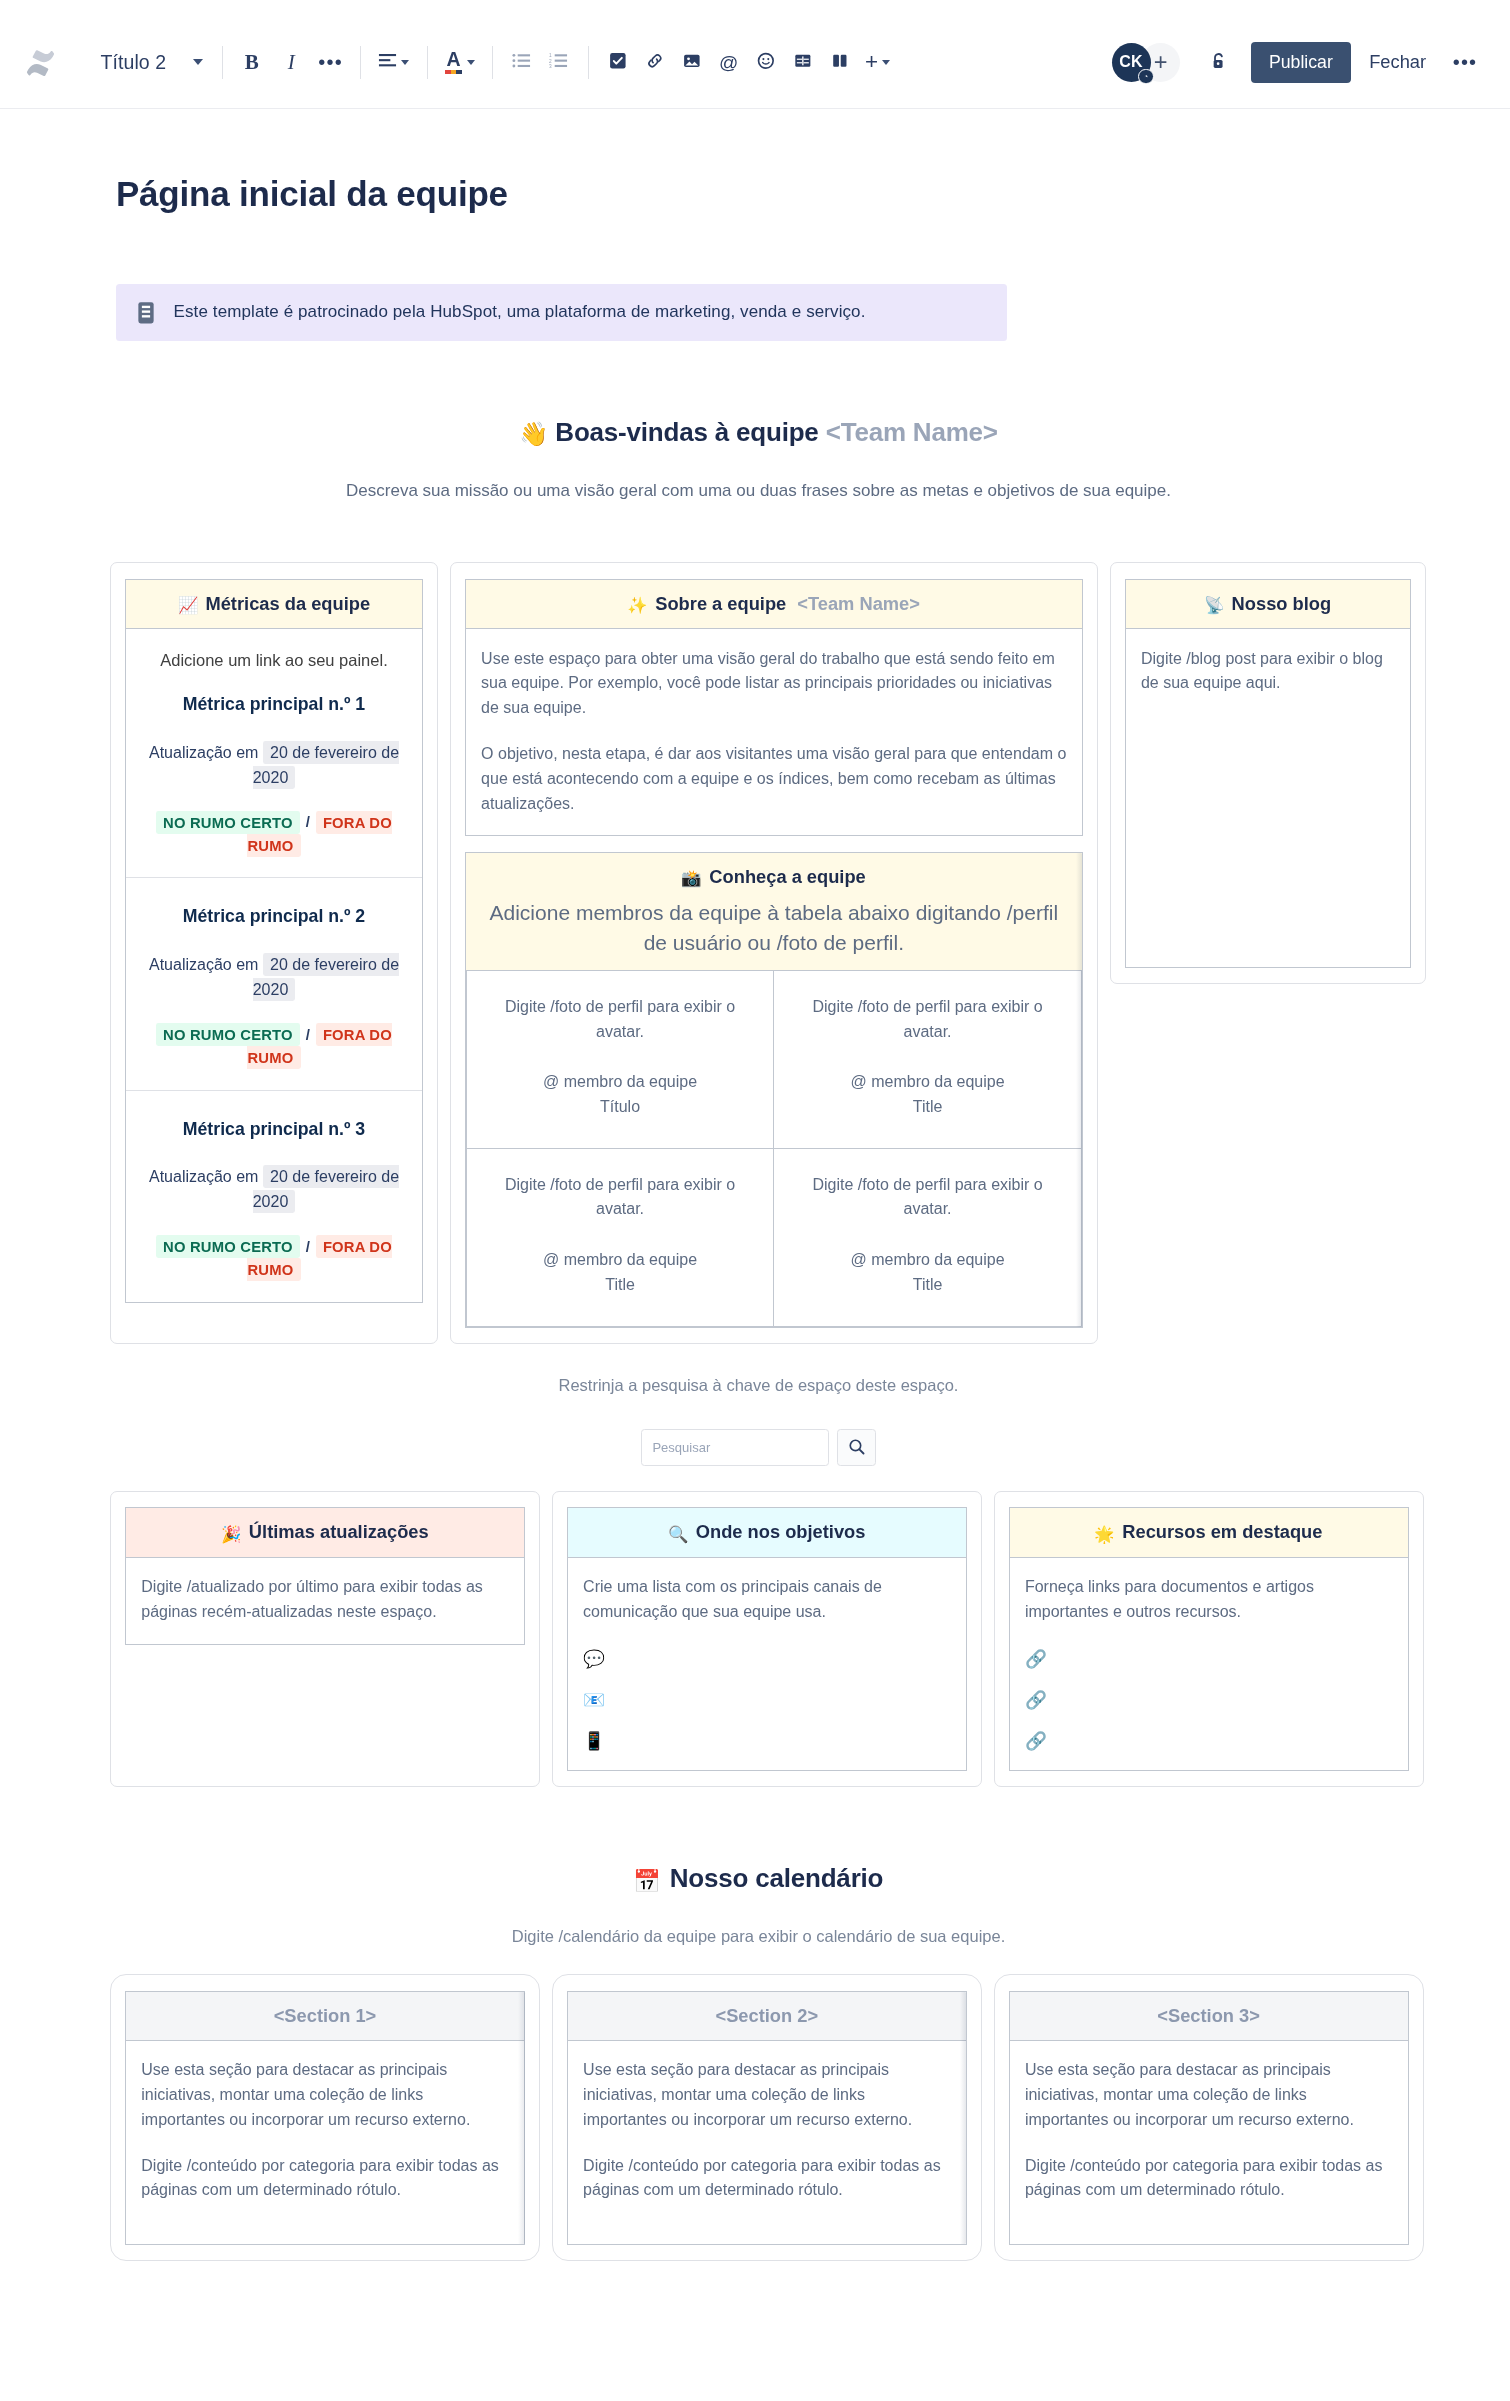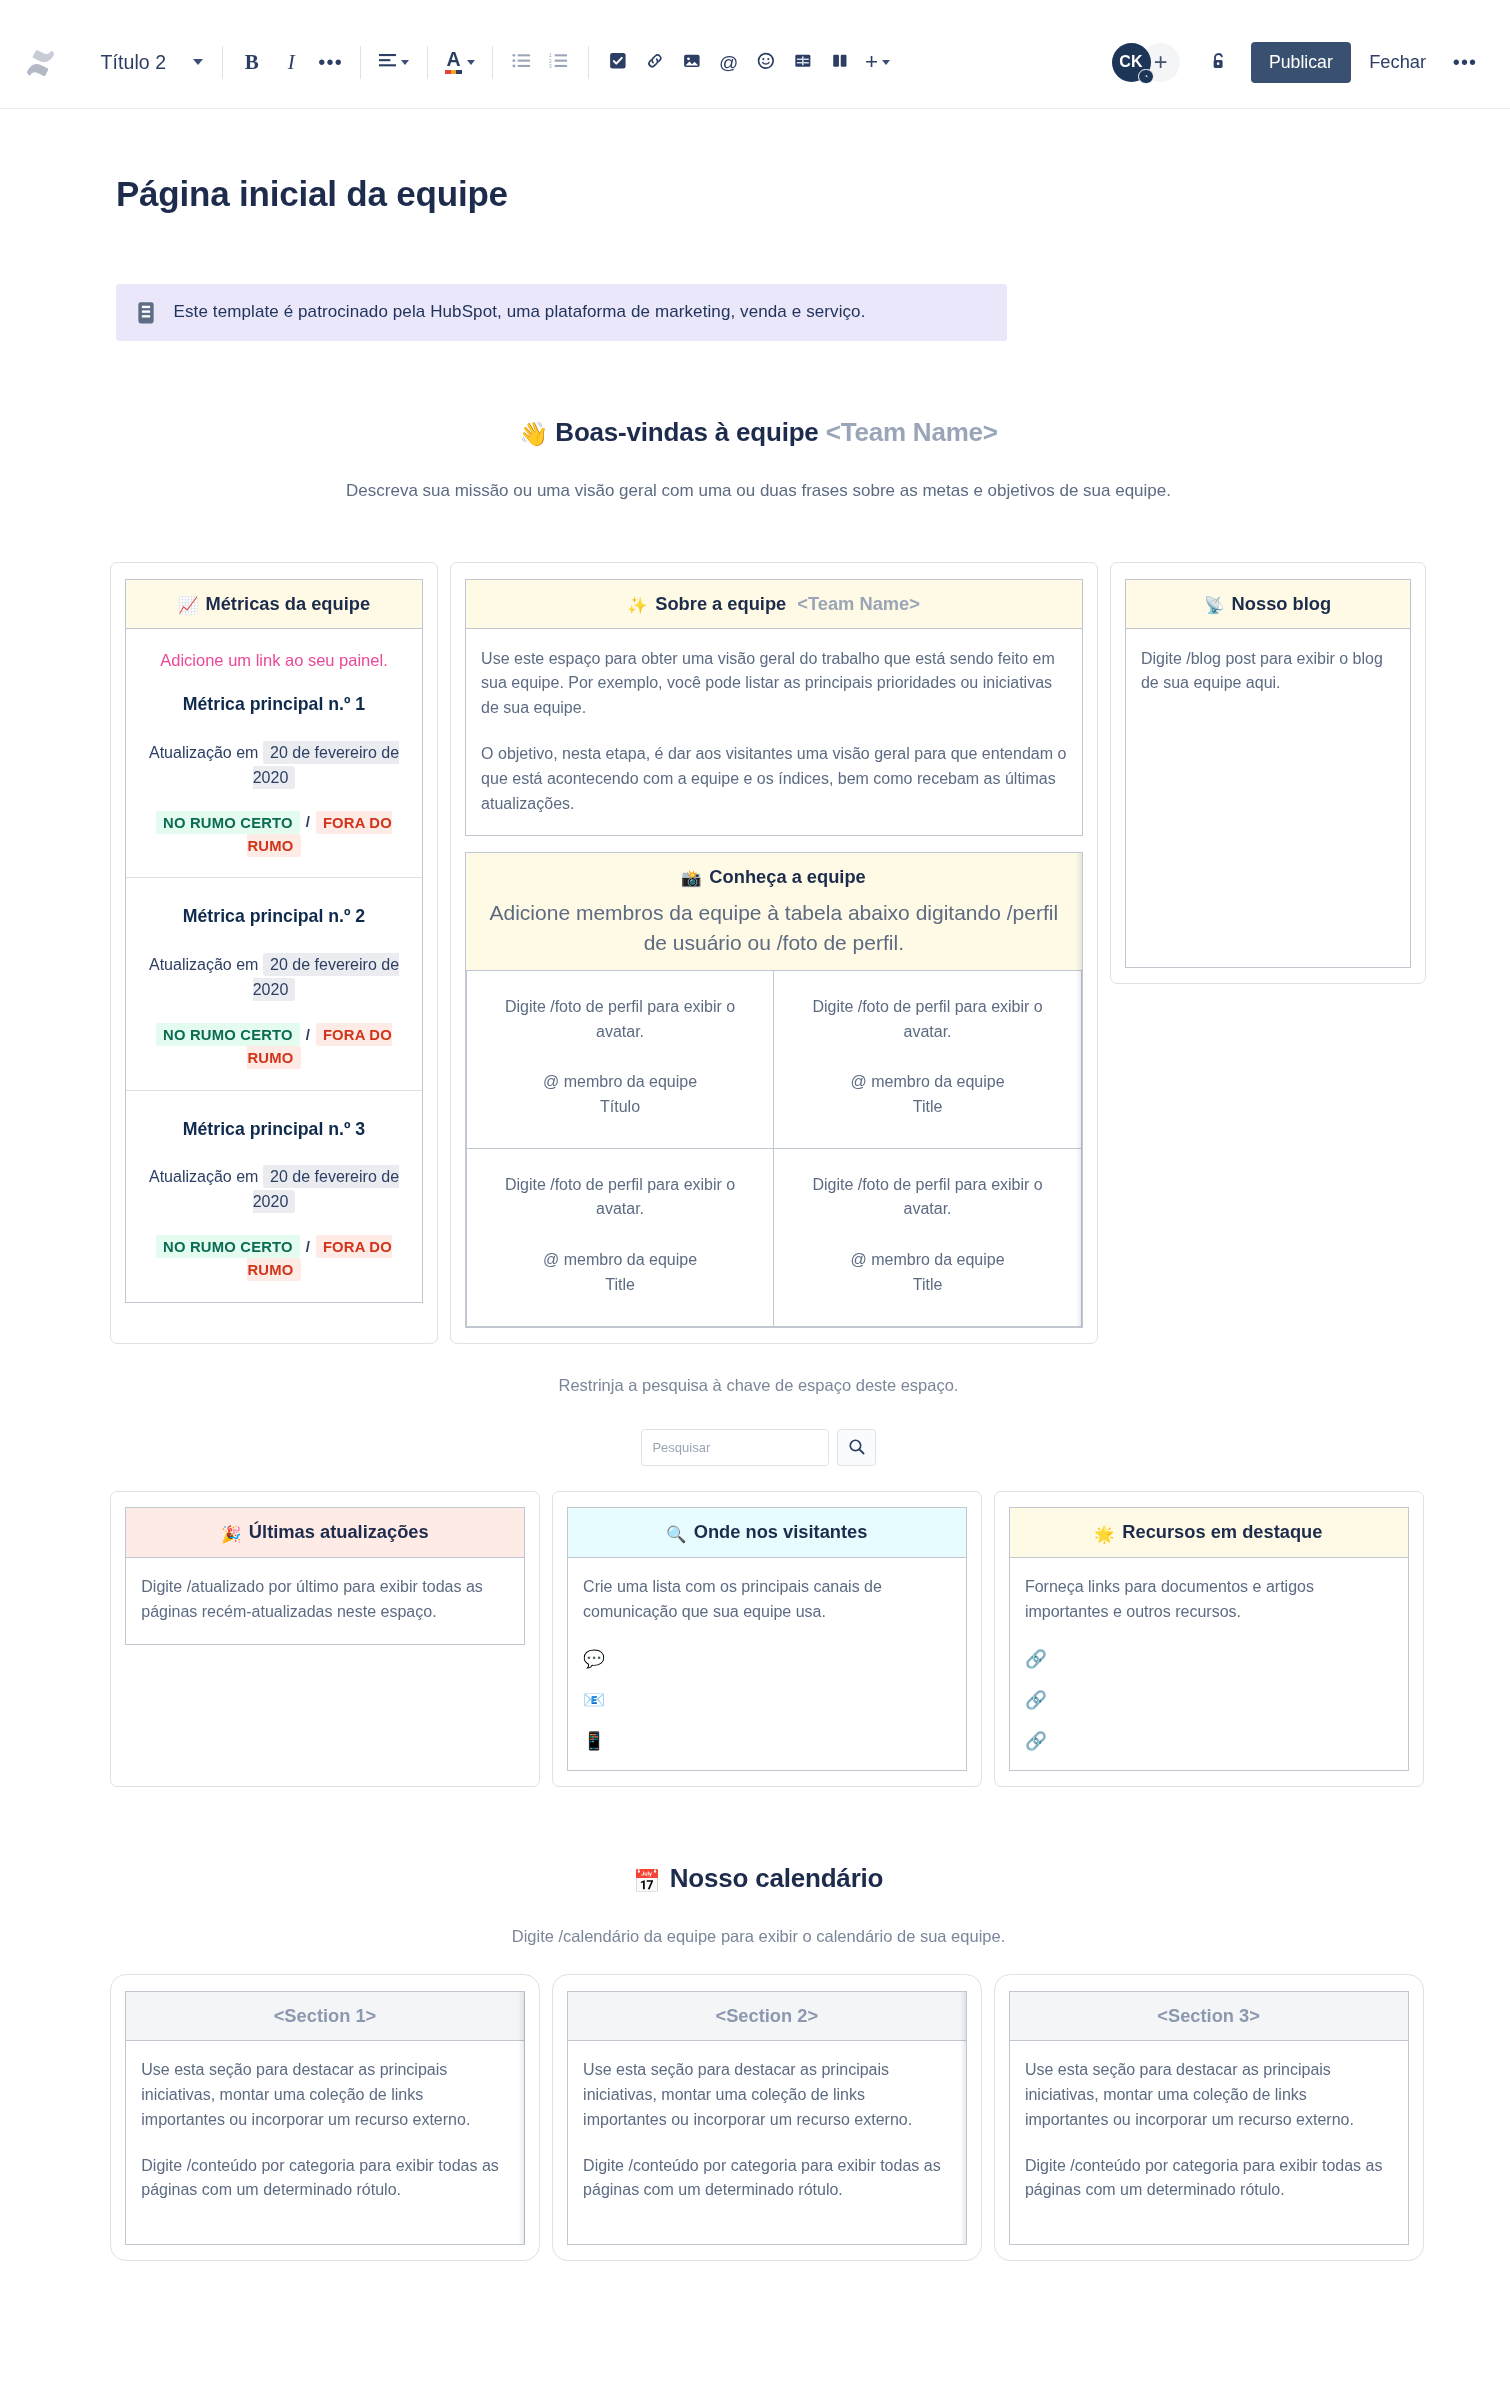--- a/index.html
+++ b/index.html
@@ -170,21 +170,21 @@
   .panel-head.grey { background: #f4f5f7; color: #8c98ae; }
   .panel-head .sub {
     display:block; font-weight: 400; font-size: 21px; color:#5d6b82; margin-top: 10.6px; line-height: 1.4;
   }
   .panel-body { padding: 17.7px 15.3px 19px 15.3px; font-size: 16px; color: #5d6b82; line-height: 1.55; }
   .panel-body p + p { margin-top: 21px; }
 
   
   .metrics-panel .panel-body { padding: 0; }
   .metric-intro {
-    text-align:center; font-size: 16.5px; color:#ec4899;
+    text-align:center; font-size: 16.5px; color:#404040;
     padding: 19px 11.8px 7px 11.8px;
   }
   .metric-block { padding: 10.6px 15.3px 20px 15.3px; text-align: center; }
   .metric-block + .metric-block { border-top: 0.6px solid #dfe1e6; padding-top: 25px; }
   .metric-title { font-size: 17.7px; font-weight: 700; color: #0f2a4d; margin-bottom: 22.4px; }
   .metric-row { font-size: 16px; color: #2c3e63; margin-bottom: 21px; }
   .metric-date {
     background: #ebecf0; border-radius: 2.4px; padding: 3px 7px; margin-left: 4.7px;
     color: #2c3e63;
   }
@@ -569,21 +569,21 @@
         <div class="panel-head pink">
           <span class="emoji">🎉</span><span>Últimas atualizações</span>
         </div>
         <div class="panel-body">Digite /atualizado por último para exibir todas as páginas recém-atualizadas neste espaço.</div>
       </div>
     </div>
 
     <div class="rcard r2">
       <div class="panel">
         <div class="panel-head blue">
-          <span class="emoji">🔍</span><span>Onde nos visitantes</span>
+          <span class="emoji">🔍</span><span>Onde nos objetivos</span>
         </div>
         <div class="panel-body">
           <div>Crie uma lista com os principais canais de comunicação que sua equipe usa.</div>
           <div class="icon-list">
             <span class="ico">💬</span>
             <span class="ico">📧</span>
             <span class="ico">📱</span>
           </div>
         </div>
       </div>

